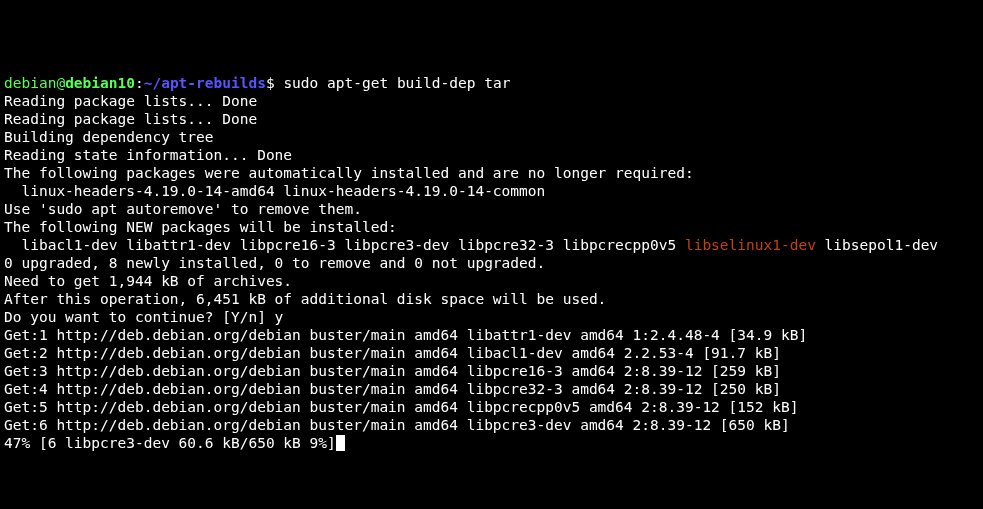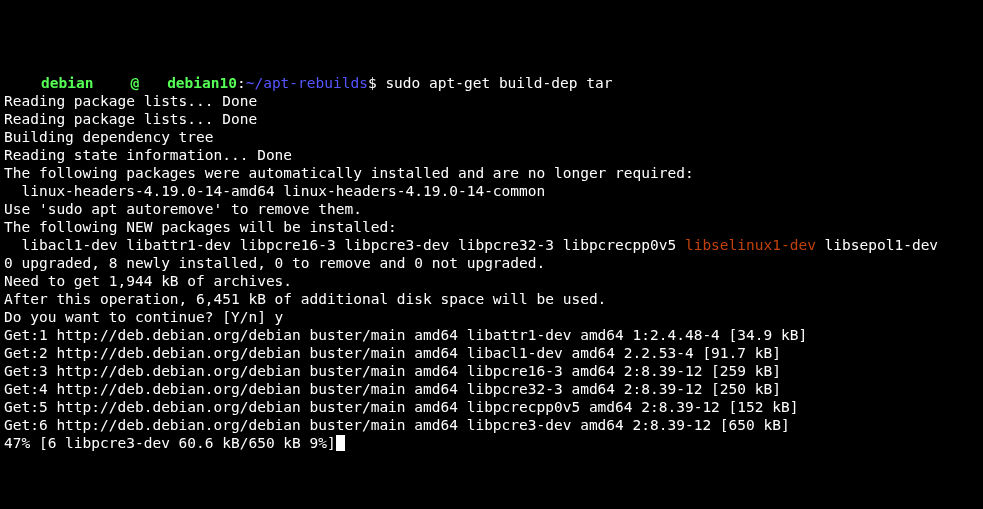--- a/index.html
+++ b/index.html
@@ -12,24 +12,24 @@
       color: #fff;
       font-family: "DejaVu Sans Mono", "Liberation Mono", Consolas, monospace;
       font-size: 14.5px;
       line-height: 18px;
       padding: 2px 4px;
       width: 983px;
       height: 509px;
       overflow: hidden;
       white-space: pre;
     }
-    .prompt-user { color: #55ff55; font-weight: bold; margin-left: 37px; }
-    .prompt-host { color: #55ff55; font-weight: bold; padding-left: 28px; }
+    .prompt-user { color: #55ff55; font-weight: normal; }
+    .prompt-host { color: #55ff55; font-weight: bold; }
     .prompt-sep  { color: #fff; }
-    .prompt-path { color: #5555ff; font-weight: normal; }
+    .prompt-path { color: #5555ff; font-weight: bold; }
     .line { display: block; }
     .yellow { color: #c2410c; }
     .cursor {
       display: inline-block;
       width: 9px;
       height: 16px;
       background: #fff;
       vertical-align: text-bottom;
     }
   </style>

